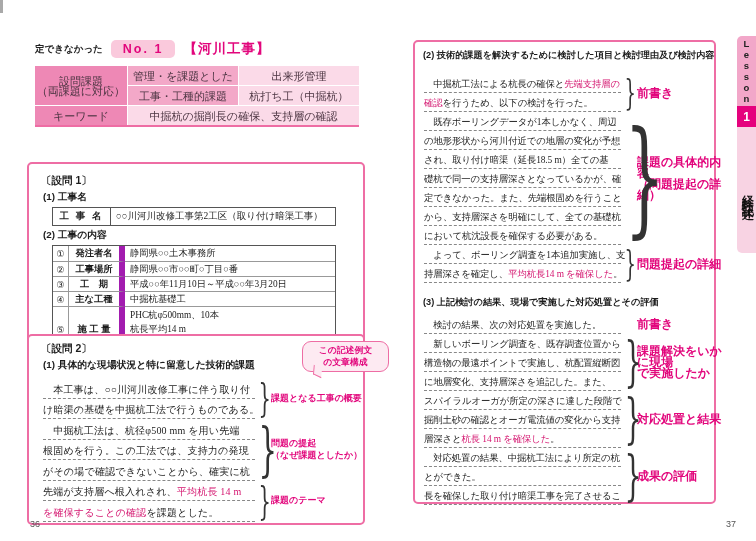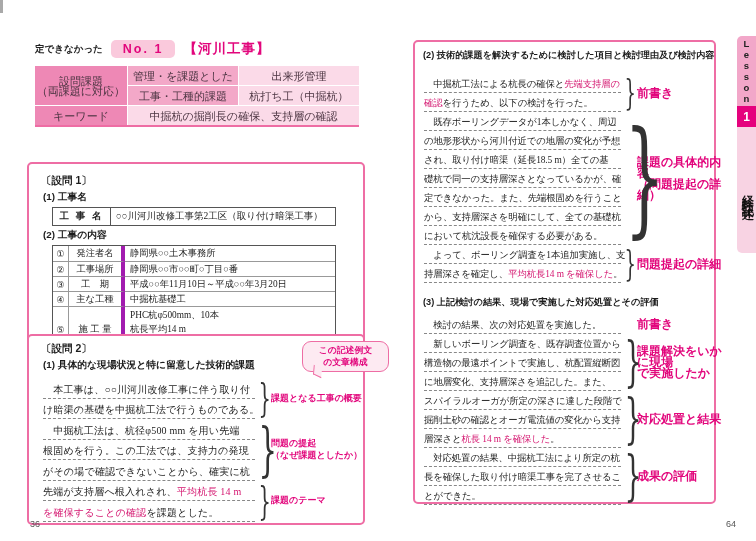--- a/index.html
+++ b/index.html
@@ -40,21 +40,21 @@
   .nt-label{justify-content:center;border-right:1px solid #555;font-weight:bold;
             letter-spacing:2px;}
   .nt-val{padding-left:5px;font-family:"Liberation Serif","DejaVu Serif",serif;}
   .dtable{margin-left:13px;width:282px;display:grid;
           grid-template-columns:16px 56px 1fr;
           grid-template-rows:15px 15px 15px 15px 45px;border:1px solid #555;}
   .dtable>div{display:flex;align-items:center;font-size:9.3px;
               border-top:1px solid #999;}
   .dtable>div.r1{border-top:none;}
   .dt-no{justify-content:center;border-right:1px solid #999;font-size:8.5px;}
-  .dt-label{justify-content:center;border-right:4px solid #a21caf;font-weight:normal;}
+  .dt-label{justify-content:center;border-right:6px solid #a21caf;font-weight:bold;}
   .dt-val{padding-left:5px;font-family:"Liberation Serif","DejaVu Serif",serif;}
   .prewrap{white-space:pre-line;line-height:14px;align-items:flex-start !important;
            padding-top:1px;}
   
   .groups{display:block;}
   .grp{display:flex;align-items:center;}
   .grp-lines{display:block;}
   .bline{border-bottom:1px dashed #888;white-space:nowrap;overflow:visible;
          font-family:"Liberation Serif","DejaVu Serif",serif;color:#1c1c1c;
          display:flex;align-items:flex-end;padding-bottom:1px;box-sizing:border-box;}
@@ -309,31 +309,31 @@
         </div>
         <div class="grp-brace" style="font-size: 54.15px;">}</div>
         <div class="grp-ann">対応処置と結果</div>
       </div>
       <div class="grp">
         <div class="grp-lines">
           <div class="bline">
             <span>　対応処置の結果、中掘杭工法により所定の杭</span>
           </div>
           <div class="bline">
+            <span>とができた。</span>
+          </div>
+          <div class="bline">
             <span>長を確保した取り付け暗渠工事を完了させるこ</span>
-          </div>
-          <div class="bline">
-            <span>とができた。</span>
           </div>
         </div>
         <div class="grp-brace" style="font-size: 54.15px;">}</div>
         <div class="grp-ann">成果の評価</div>
       </div>
     </div>
 </div>
 
-<div class="abs pageno" style="left:712px;top:519px;width:24px;text-align:right;">64</div>
+<div class="abs pageno" style="left:712px;top:519px;width:24px;text-align:right;">37</div>
 
 <div class="abs side-tab">
   <div class="tab-lesson">Lesson</div>
   <div class="tab-num">1</div>
   <div class="tab-title">経験記述</div>
 </div>
 
 </body></html>

